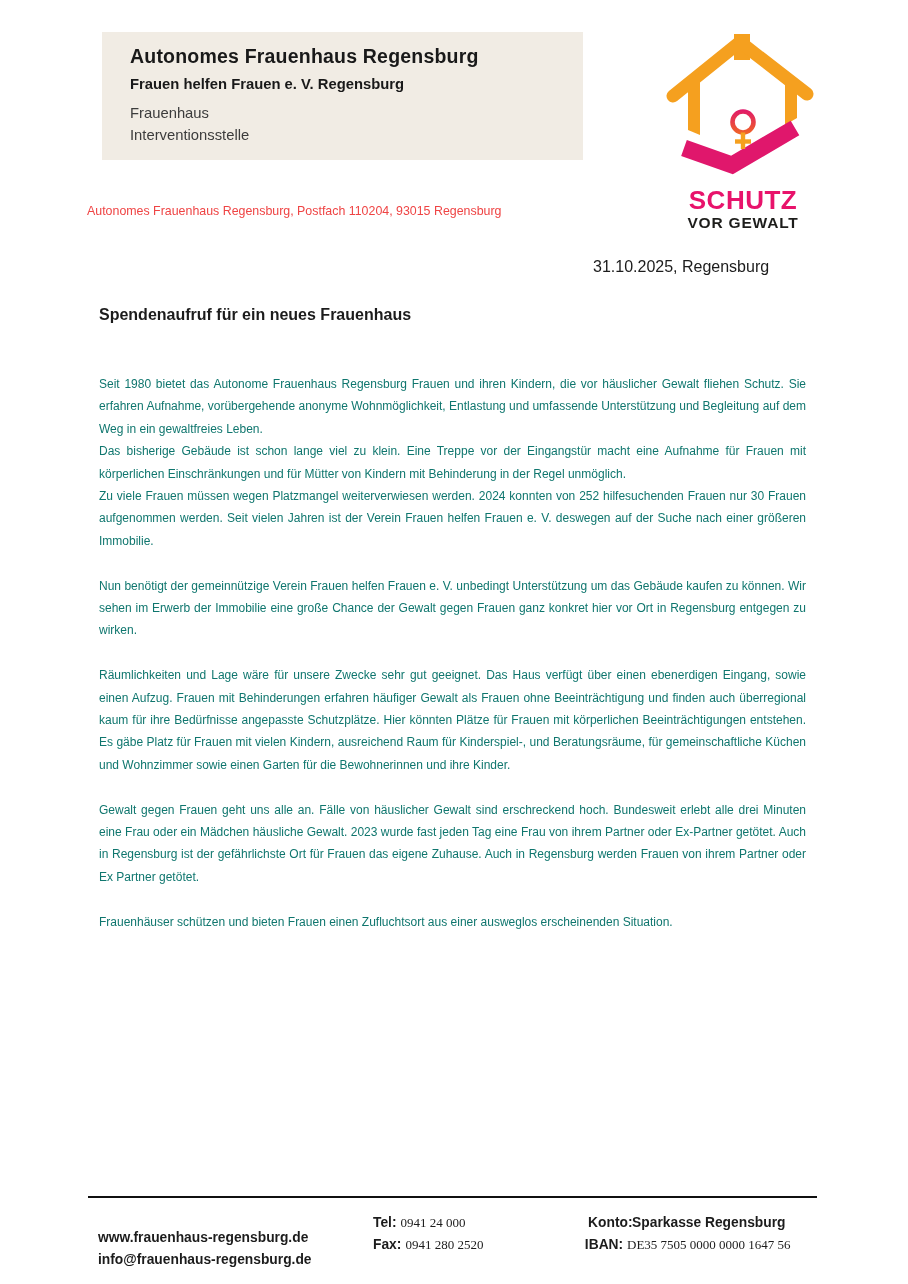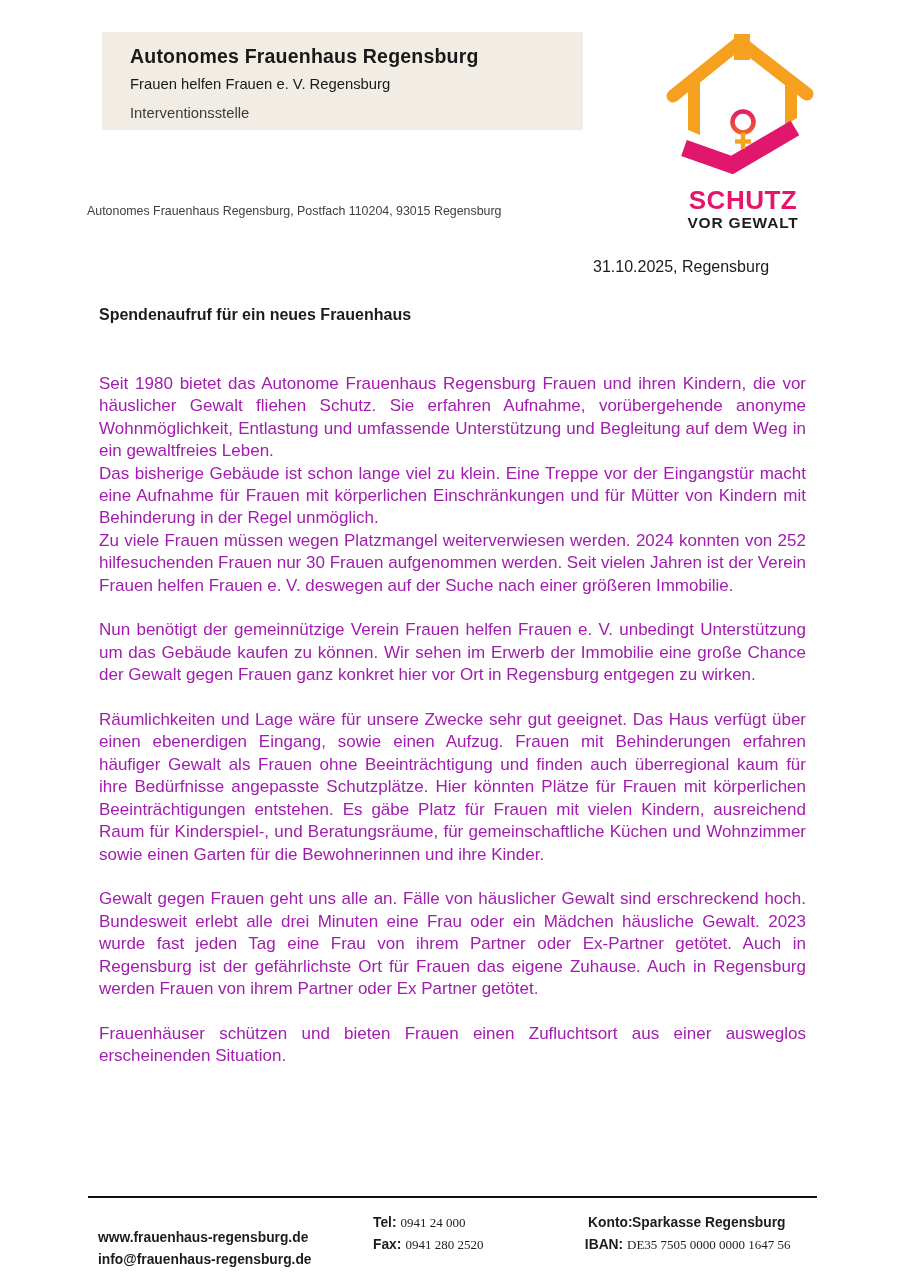--- a/index.html
+++ b/index.html
@@ -5,42 +5,42 @@
   html,body { margin:0; padding:0; }
   body {
     width:908px; height:1284px; background:#ffffff; position:relative;
     font-family:"Liberation Sans", sans-serif; color:#1c1c1c;
     overflow:hidden;
   }
   .page { position:absolute; inset:0; background:#fff; }
 
   
   .letterhead {
-    position:absolute; left:102px; top:32px; width:481px; height:98px;
+    position:absolute; left:102px; top:32px; width:481px; height:128px;
     background:#f1ece4; box-sizing:border-box; padding:13px 18px 0 28px;
   }
   .org   { font-size:19.5px; font-weight:bold; color:#191919; letter-spacing:0.2px; }
-  .assoc { font-size:14.8px; font-weight:normal; color:#191919; margin-top:8px; }
+  .assoc { font-size:14.8px; font-weight:bold; color:#191919; margin-top:8px; }
   .services { margin-top:11px; }
   .services div { font-size:14.8px; line-height:21.6px; color:#3c3c3c; }
 
   
   .logo { position:absolute; left:655px; top:25px; width:175px; height:215px; }
   .logo svg { display:block; }
   .logo text { font-family:"Liberation Sans", sans-serif; }
 
   
-  .sender  { position:absolute; left:87px;  top:204px; font-size:12.4px; color:#404040; }
+  .sender  { position:absolute; left:87px;  top:204px; font-size:12.4px; color:#ef4444; }
   .dateline{ position:absolute; left:593px; top:258px; font-size:16px; }
   .subject { position:absolute; left:99px;  top:306px; font-size:16px; font-weight:bold;text-align:right; }
 
   
   .bodytext {
     position:absolute; left:99px; top:373px; width:707px;
-    font-size:17px; line-height:22.4px; text-align:justify; color:#a21caf;
+    font-size:12px; line-height:22.4px; text-align:justify; color:#0f766e;
   }
   .bodytext p { margin:0; }
   .bodytext p.gap { margin-top:22.4px; }
 
   
   .rule { position:absolute; left:88px; top:1196px; width:729px; height:0; border-top:2px solid #101010; }
   .fcol { position:absolute; font-size:13.8px; line-height:21.8px; white-space:nowrap; }
   .fc1 { left:98px;  top:1212px; font-weight:bold;margin-top:15px; }
   .fc2 { left:373px; top:1212px; }
   .fc3 { left:583px; top:1212px;text-align:center; }
@@ -51,20 +51,21 @@
 </style>
 </head>
 <body>
 
 <div class="page">
 
   <div class="letterhead">
     <div class="org">Autonomes Frauenhaus Regensburg</div>
     <div class="assoc">Frauen helfen Frauen e. V. Regensburg</div>
     <div class="services">
+      <div>Frauenhaus</div>
       <div>Interventionsstelle</div>
     </div>
   </div>
 
   <div class="logo">
     <svg width="175" height="215" viewBox="0 0 175 215">
       <defs>
         <linearGradient id="venusGrad" x1="0" y1="84" x2="0" y2="124" gradientUnits="userSpaceOnUse">
           <stop offset="0" stop-color="#E0176C"></stop>
           <stop offset="0.55" stop-color="#EE5A2E"></stop>

